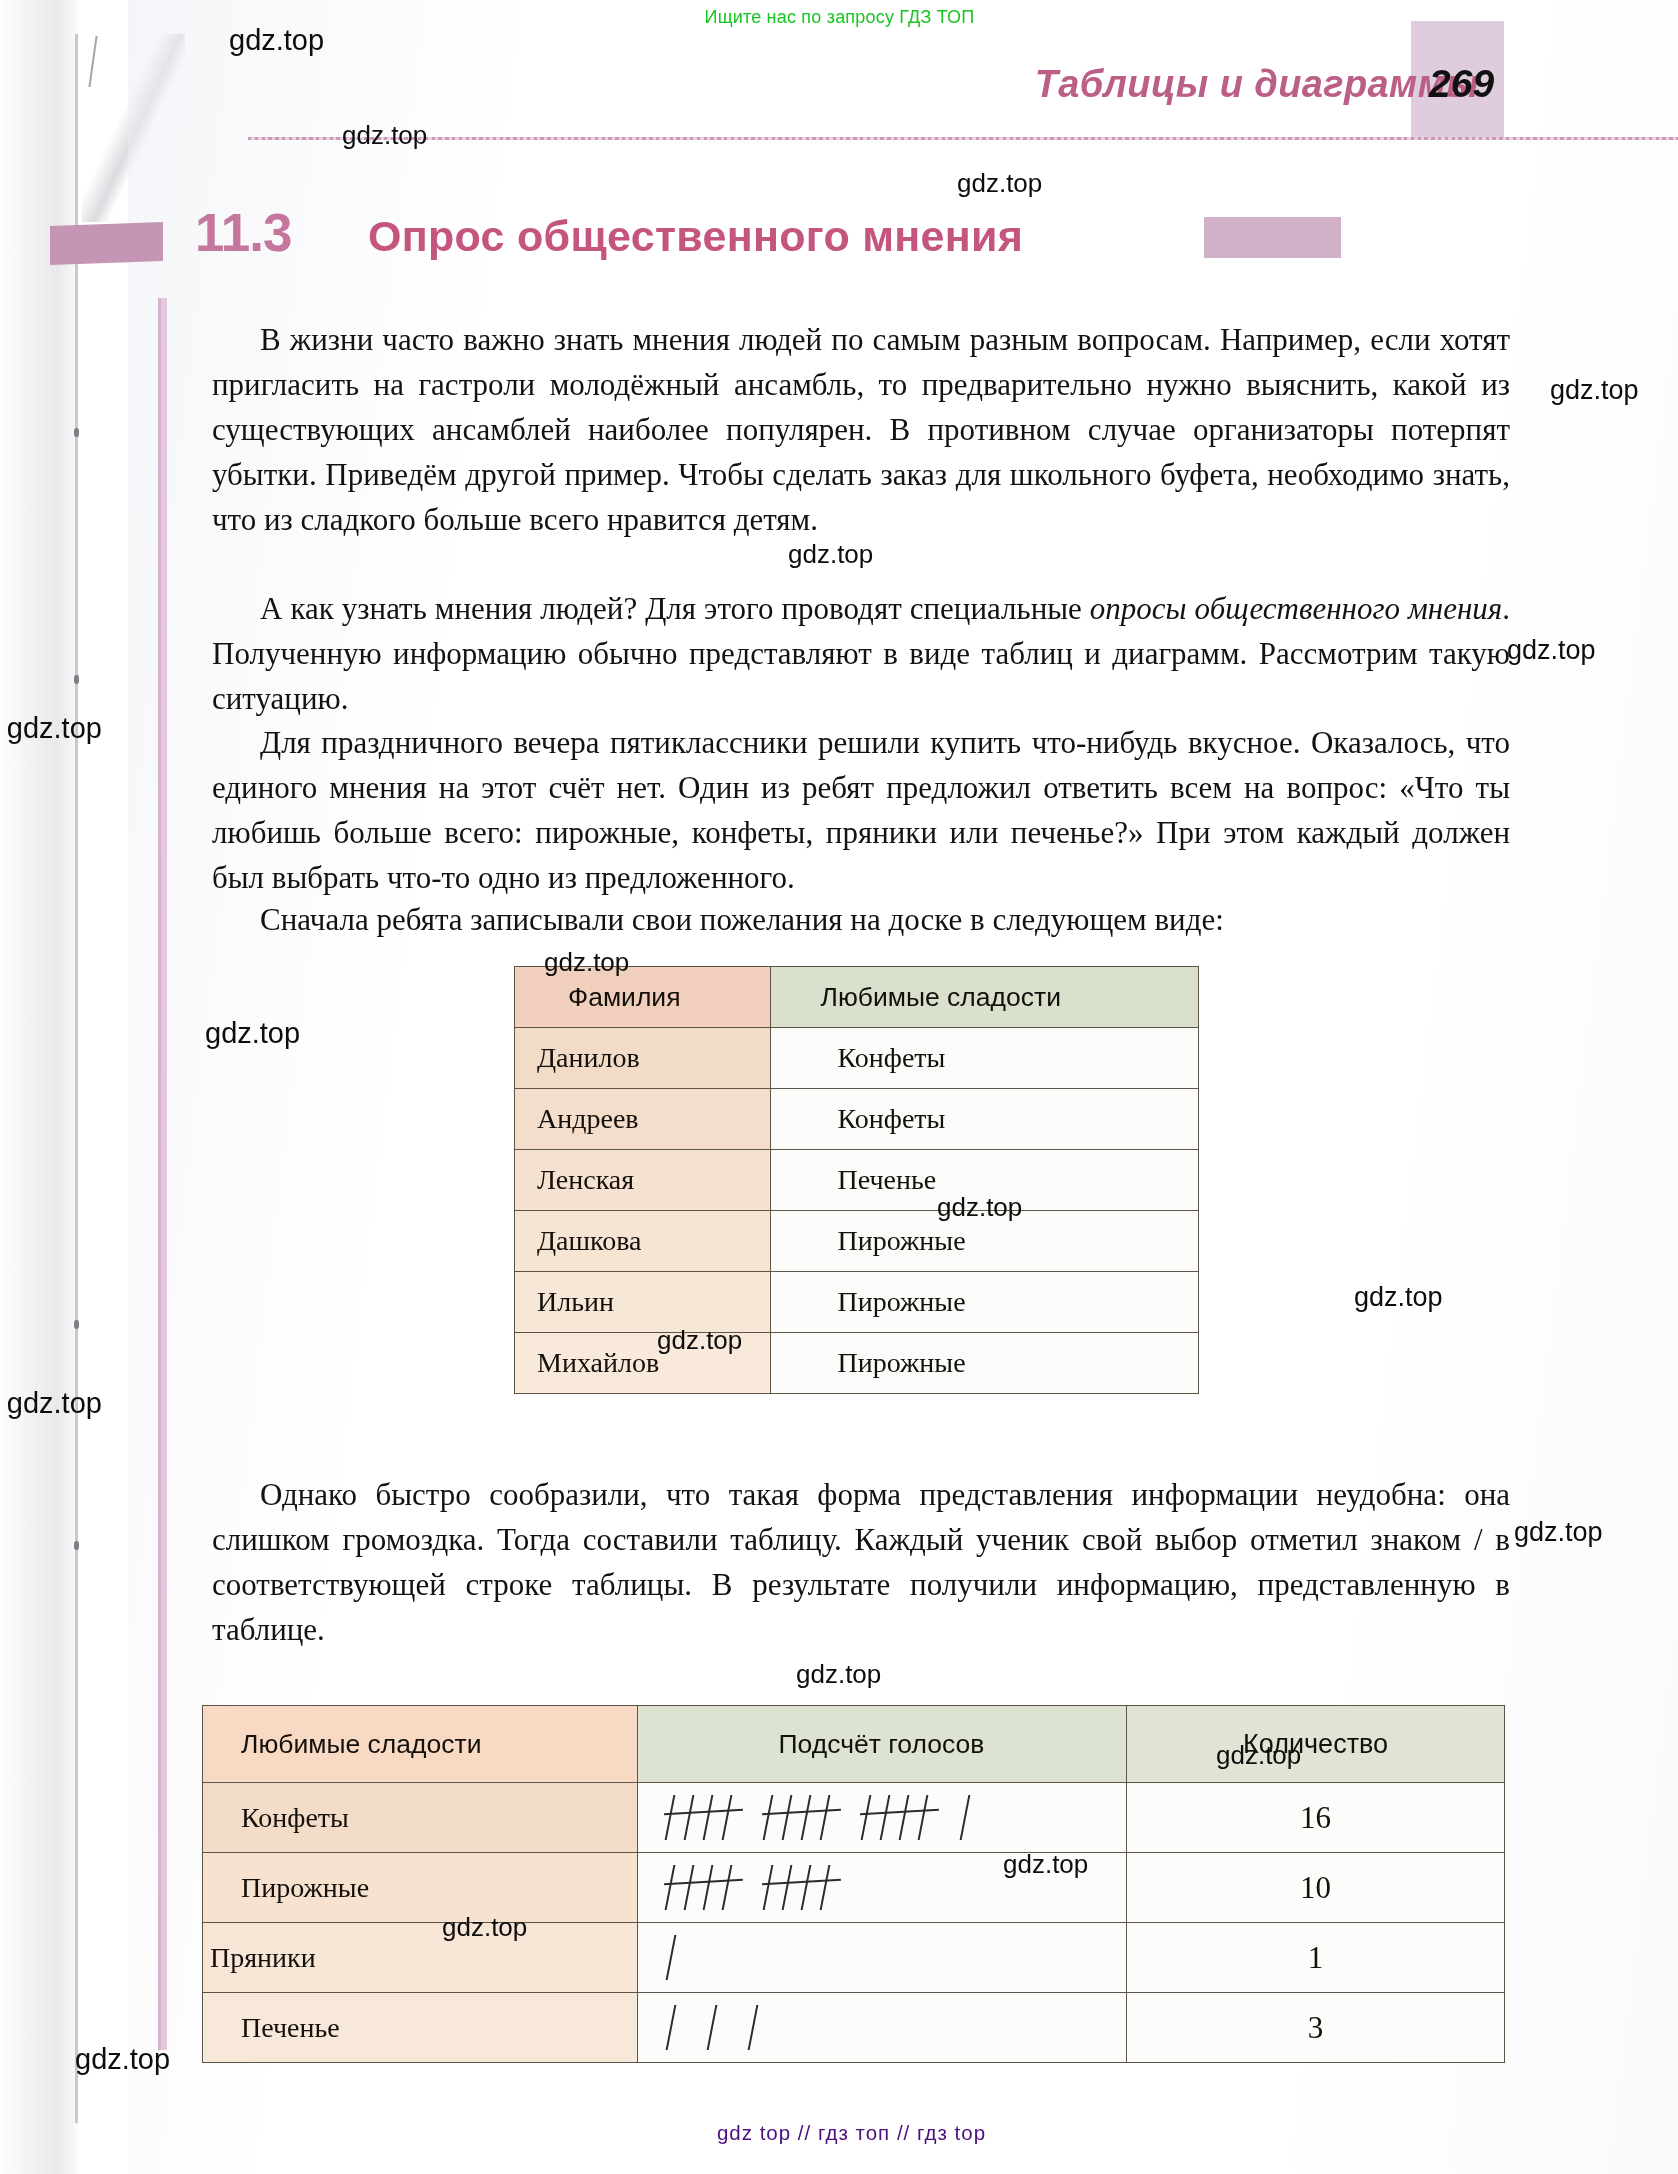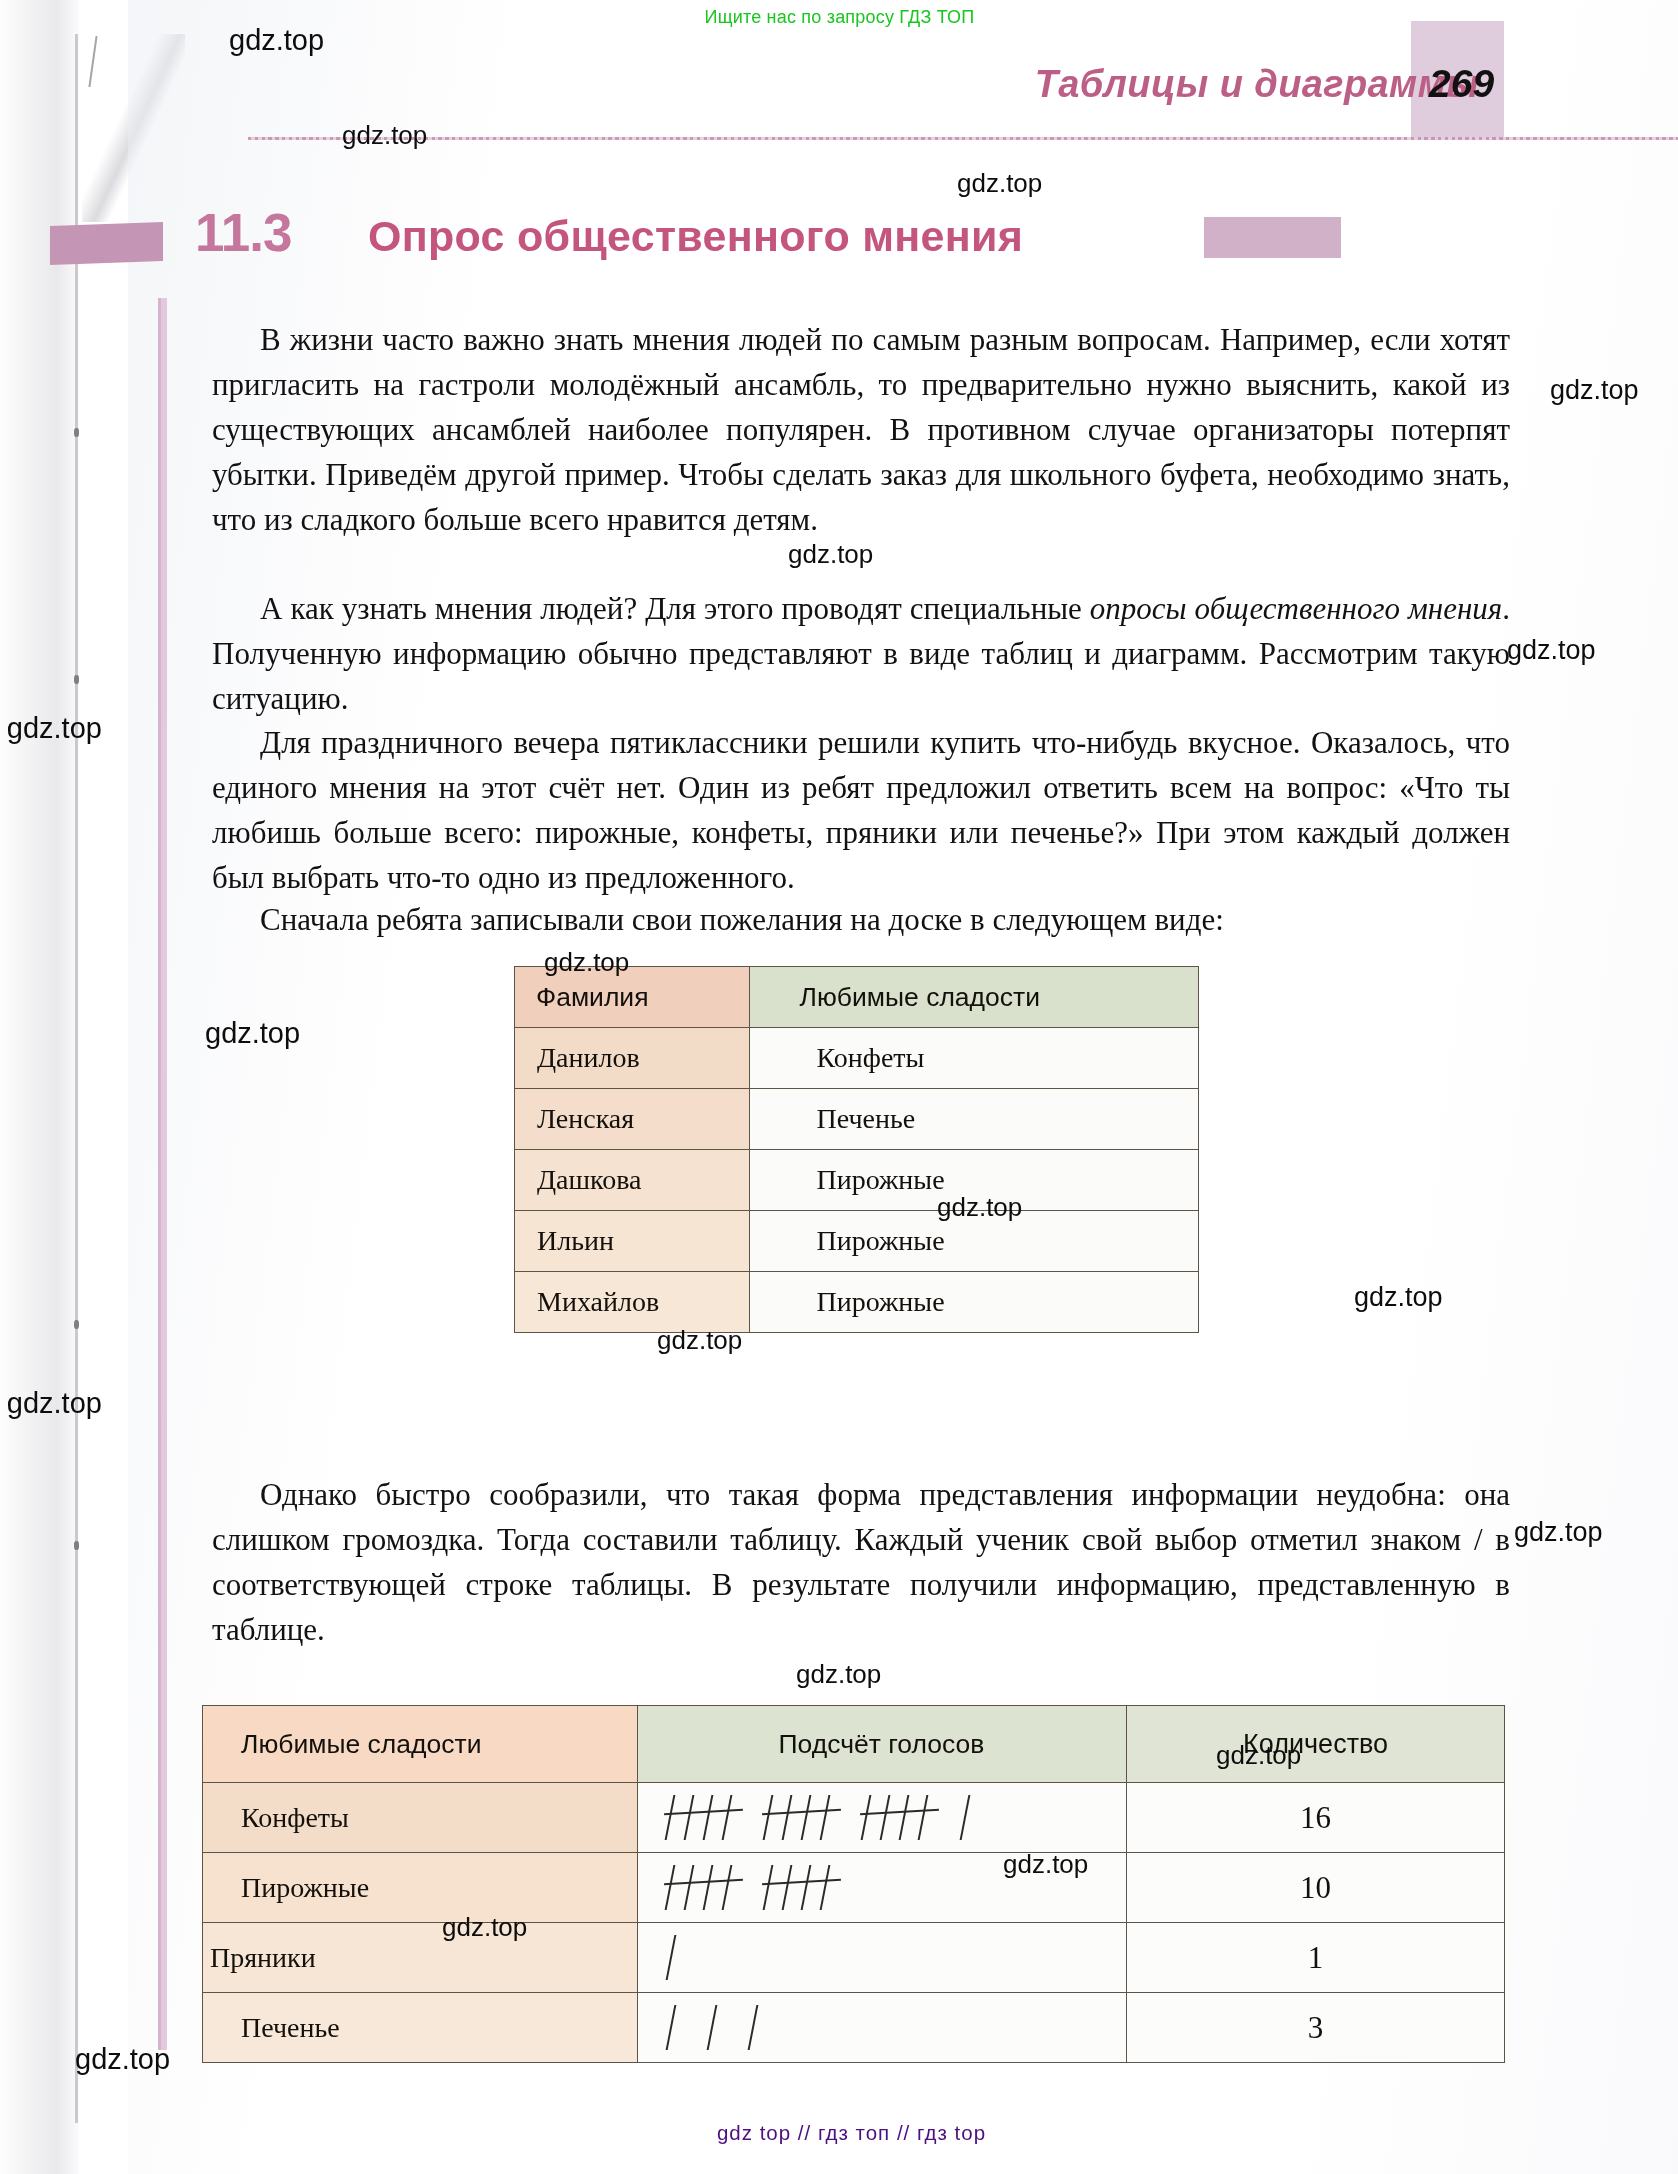--- a/index.html
+++ b/index.html
@@ -109,21 +109,21 @@
     width:685px;
     font-size:28px;color:#14100c;
   }
   .tbl1 td,.tbl1 th{
     border:1.7px solid #5d5346;
     height:60px;padding:0 0 0 22px;font-weight:normal;text-align:left;
     vertical-align:middle;
   }
   .tbl1 .c1{width:235px;background:#f3ddc8;}
   .tbl1 .c2{width:448px;background:#fbfbfa;padding-left:67px;}
-  .tbl1 thead .c1{background:#f0cfbd;font-family:"Liberation Sans",sans-serif;font-size:26.5px;padding-left:21px;}
+  .tbl1 thead .c1{background:#f0cfbd;font-family:"Liberation Sans",sans-serif;font-size:26.5px;padding-left:53px;}
   .tbl1 thead .c2{background:#d9e0cc;font-family:"Liberation Sans",sans-serif;font-size:26.5px;padding-left:50px;}
   .tbl1 tbody tr:nth-child(1) .c1{background:#f3dcc7;}
   .tbl1 tbody tr:nth-child(2) .c1{background:#f4decb;}
   .tbl1 tbody tr:nth-child(3) .c1{background:#f6e2d0;}
   .tbl1 tbody tr:nth-child(4) .c1{background:#f7e5d4;}
   .tbl1 tbody tr:nth-child(5) .c1{background:#f7e7d7;margin-left:28px;}
   .tbl1 tbody tr:nth-child(6) .c1{background:#f8e9da;}
 
   .tbl2{
     position:absolute;left:202px;top:1705px;
@@ -234,20 +234,24 @@
 <table class="tbl1">
   <thead>
     <tr>
       <th class="c1">Фамилия</th>
       <th class="c2">Любимые сладости</th>
     </tr>
   </thead>
   <tbody>
     <tr>
       <td class="c1">Данилов</td>
+      <td class="c2">Конфеты</td>
+    </tr>
+    <tr>
+      <td class="c1">Андреев</td>
       <td class="c2">Конфеты</td>
     </tr>
     <tr>
       <td class="c1">Ленская</td>
       <td class="c2">Печенье</td>
     </tr>
     <tr>
       <td class="c1">Дашкова</td>
       <td class="c2">Пирожные</td>
     </tr>

